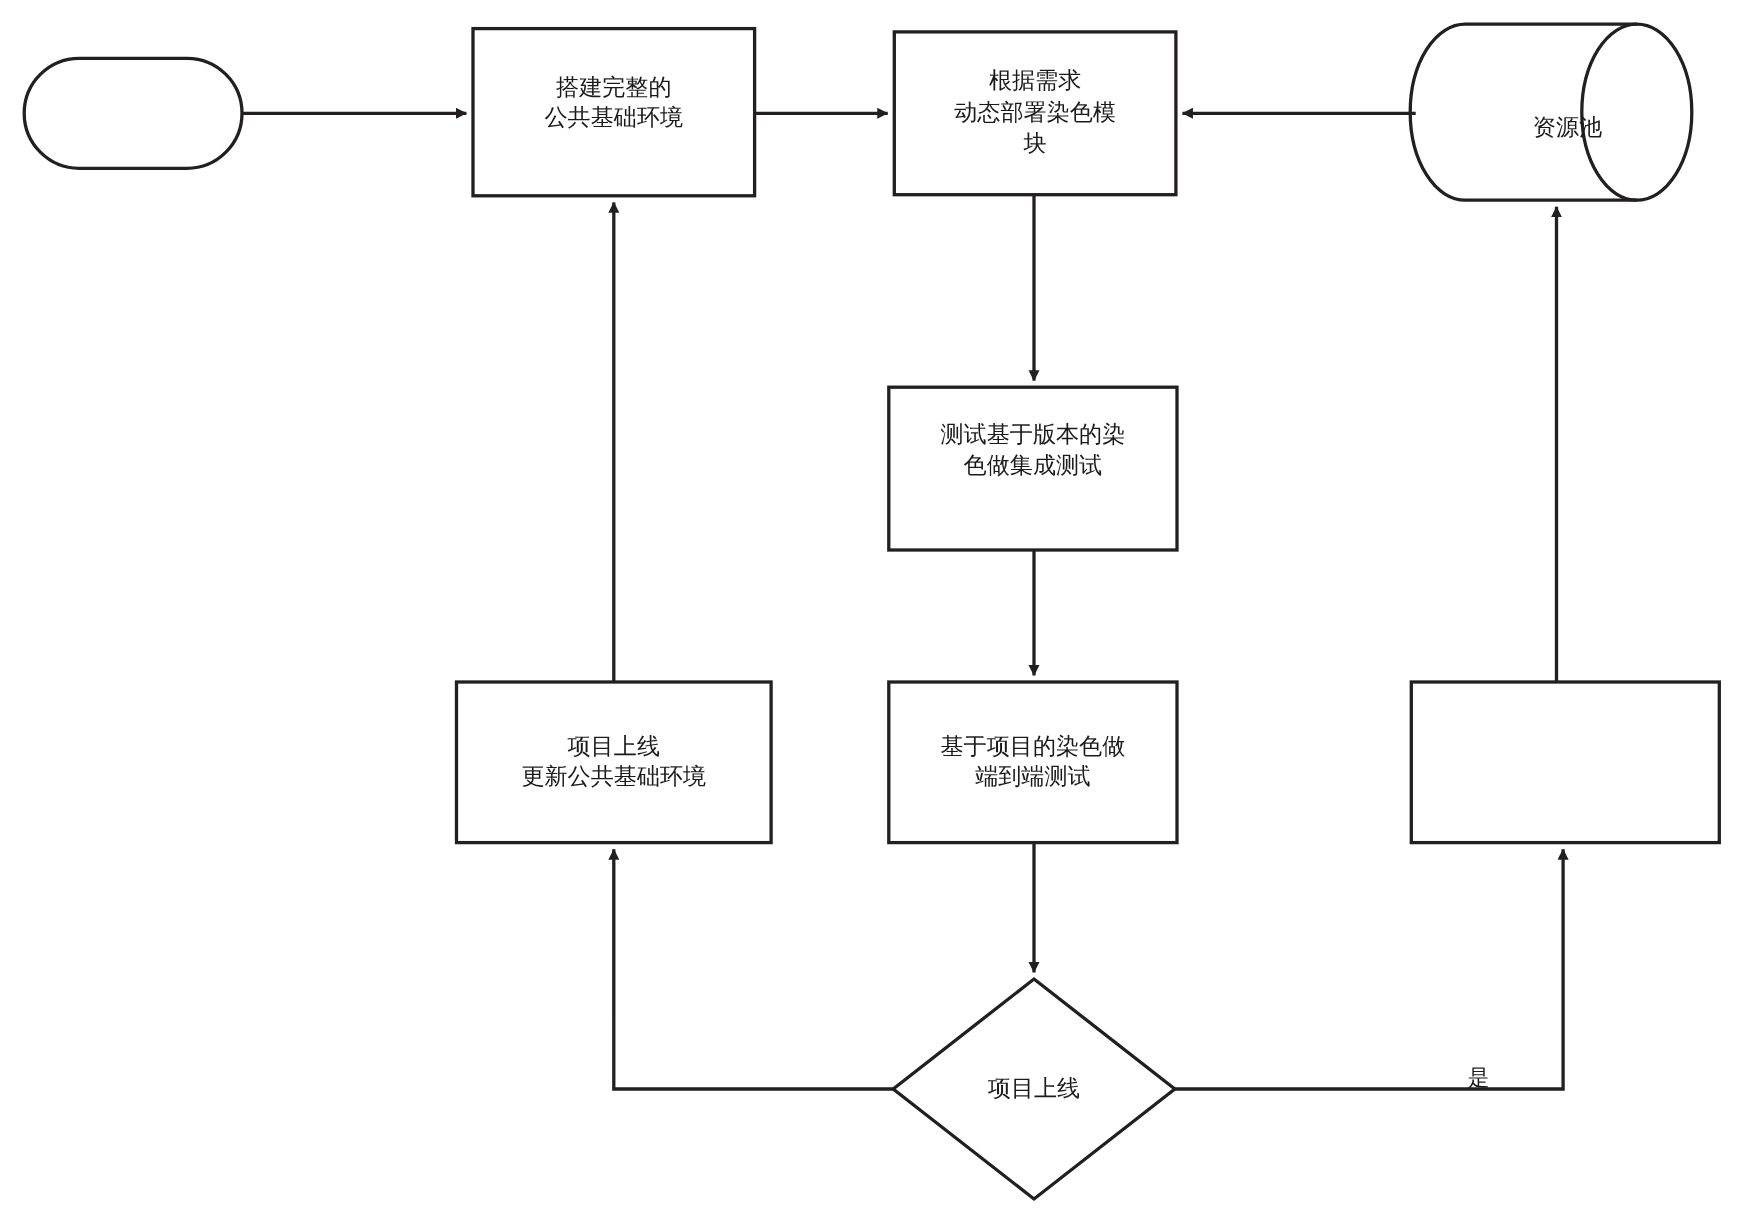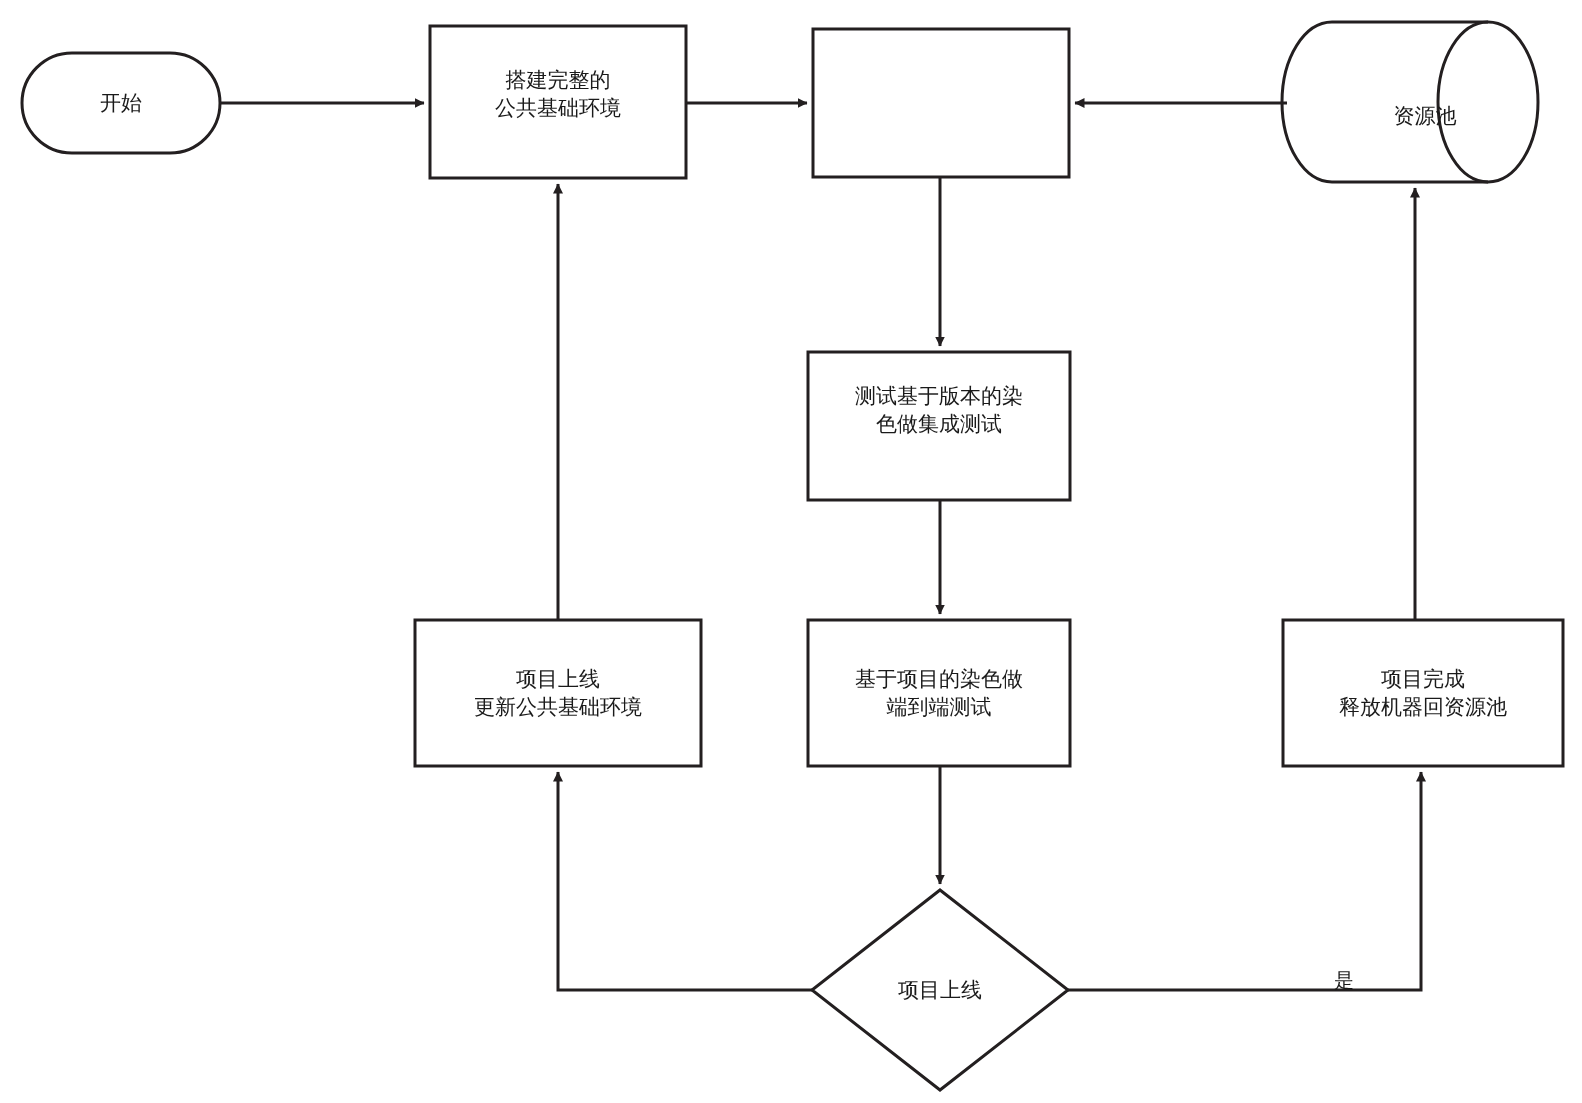--- a/index.html
+++ b/index.html
@@ -89,37 +89,37 @@
 
     <path d="M812,990 L558,990 L558,772" fill="none" stroke="#231f20" stroke-width="3" marker-end="url(#arrow)"></path>
 
     <path d="M1068,990 L1421,990 L1421,772" fill="none" stroke="#231f20" stroke-width="3" marker-end="url(#arrow)"></path>
 
     <line x1="558" y1="620" x2="558" y2="184" stroke="#231f20" stroke-width="3" marker-end="url(#arrow)"></line>
 
     <line x1="1415" y1="620" x2="1415" y2="188" stroke="#231f20" stroke-width="3" marker-end="url(#arrow)"></line>
   </svg>
 
-  <div class="node-label" style="left:22px; top:53px; width:198px; height:100px;">开始</div>
 
   <div class="node-label" style="left:430px; top:26px; width:256px; height:136px;">搭建完整的
 公共基础环境</div>
 
+  <div class="node-label" style="left:813px; top:29px; width:256px; height:148px;">根据需求
+动态部署染色模
+块</div>
 
   <div class="node-label" style="left:1325px; top:22px; width:200px; height:188px;font-family:Liberation Serif, serif;">资源池</div>
 
   <div class="node-label" style="left:808px; top:352px; width:262px; height:116px;">测试基于版本的染
 色做集成测试</div>
 
   <div class="node-label" style="left:415px; top:620px; width:286px; height:146px;">项目上线
 更新公共基础环境</div>
 
   <div class="node-label" style="left:808px; top:620px; width:262px; height:146px;">基于项目的染色做
 端到端测试</div>
 
-  <div class="node-label" style="left:1283px; top:620px; width:280px; height:146px;">项目完成
-释放机器回资源池</div>
 
   <div class="node-label" style="left:812px; top:890px; width:256px; height:200px;">项目上线</div>
 
   <div class="edge-label" style="left:1334px; top:968px;">是</div>
 
 </div>
 
 </body></html>

